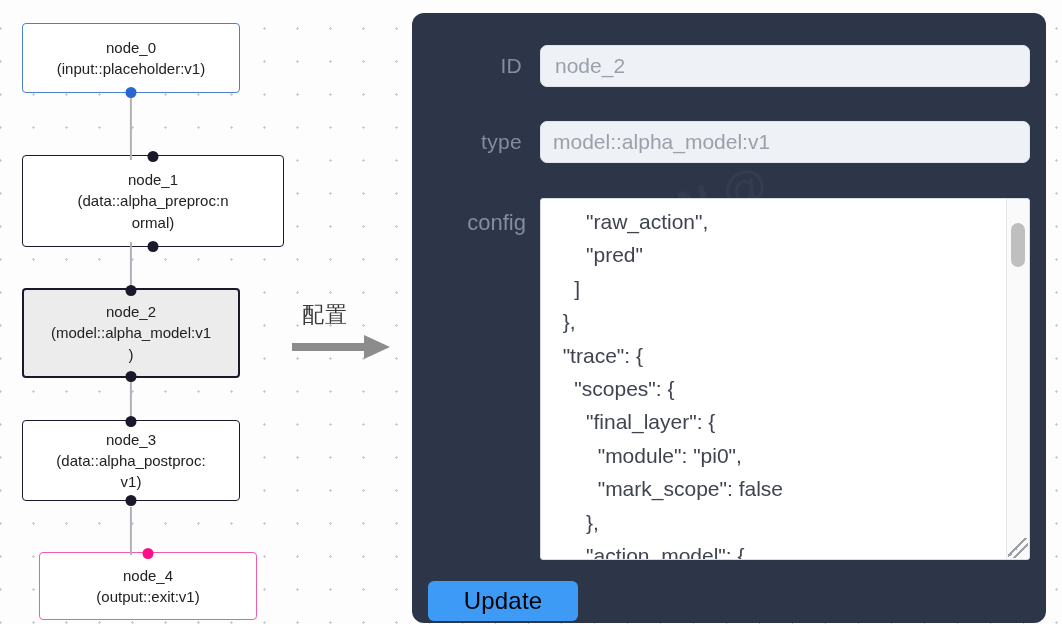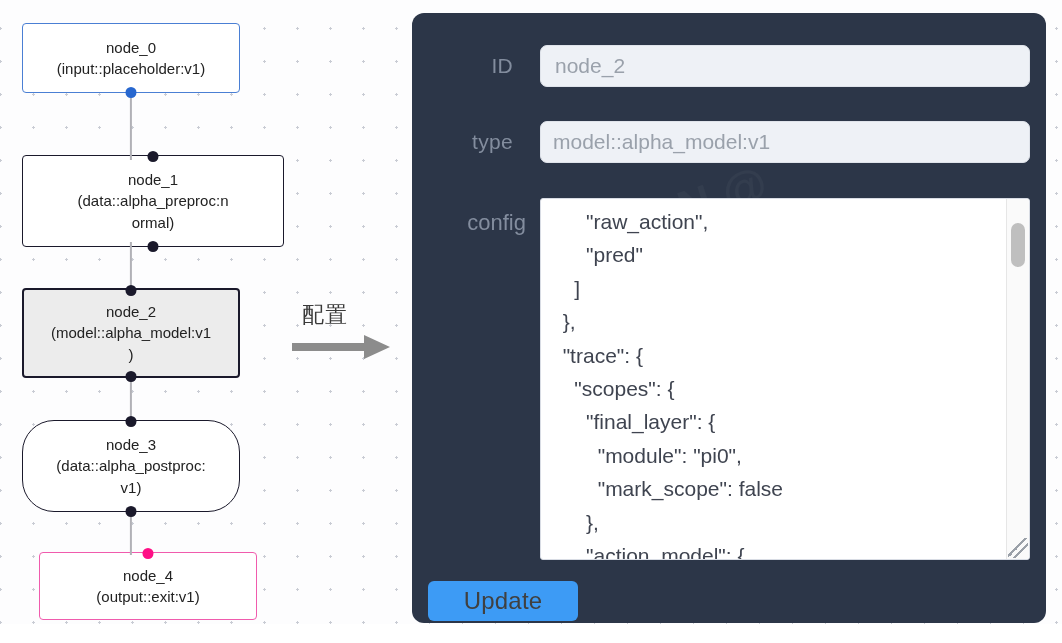--- a/index.html
+++ b/index.html
@@ -116,21 +116,21 @@
   }
 
   .field-row {
     position: absolute;
     display: flex;
     align-items: center;
   }
   .field-label {
     width: 112px;
     text-align: right;
-    padding-right: 27px;
+    padding-right: 18px;
     box-sizing: border-box;
     color: #838d9e;
     font-size: 21px;
     letter-spacing: .3px;
   }
   .field-input {
     box-sizing: border-box;
     background: #eef1f6;
     border: 1px solid #dfe3ea;
     border-radius: 7px;
@@ -218,21 +218,21 @@
 
   #update-button {
     position: absolute;
     left: 16px;
     top: 568px;
     width: 150px;
     height: 40px;
     background: #3d9bf5;
     border: none;
     border-radius: 6px;
-    color: #404040;
+    color: #000000;
     font-size: 24px;
     font-family: "Liberation Sans", sans-serif;
     cursor: pointer;
     letter-spacing: .2px;
   }
 </style>
 </head>
 <body>
 
 <div id="root">
@@ -259,21 +259,21 @@
     </div>
 
     <div class="node selected" style="left:22px;top:288px;width:218px;height:90px;">
       <span class="node-label" style="white-space:pre-line;">node_2
 (model::alpha_model:v1
 )</span>
       <span class="handle top"></span>
       <span class="handle bottom"></span>
     </div>
 
-    <div class="node" style="left:22px;top:420px;width:218px;height:92px;border-radius:32px;">
+    <div class="node" style="left:22px;top:420px;width:218px;height:81px;">
       <span class="node-label" style="white-space:pre-line;">node_3
 (data::alpha_postproc:
 v1)</span>
       <span class="handle top"></span>
       <span class="handle bottom"></span>
     </div>
 
     <div class="node output-node" style="left:39px;top:552px;width:218px;height:68px;">
       <span class="node-label" style="white-space:pre-line;">node_4
 (output::exit:v1)</span>

